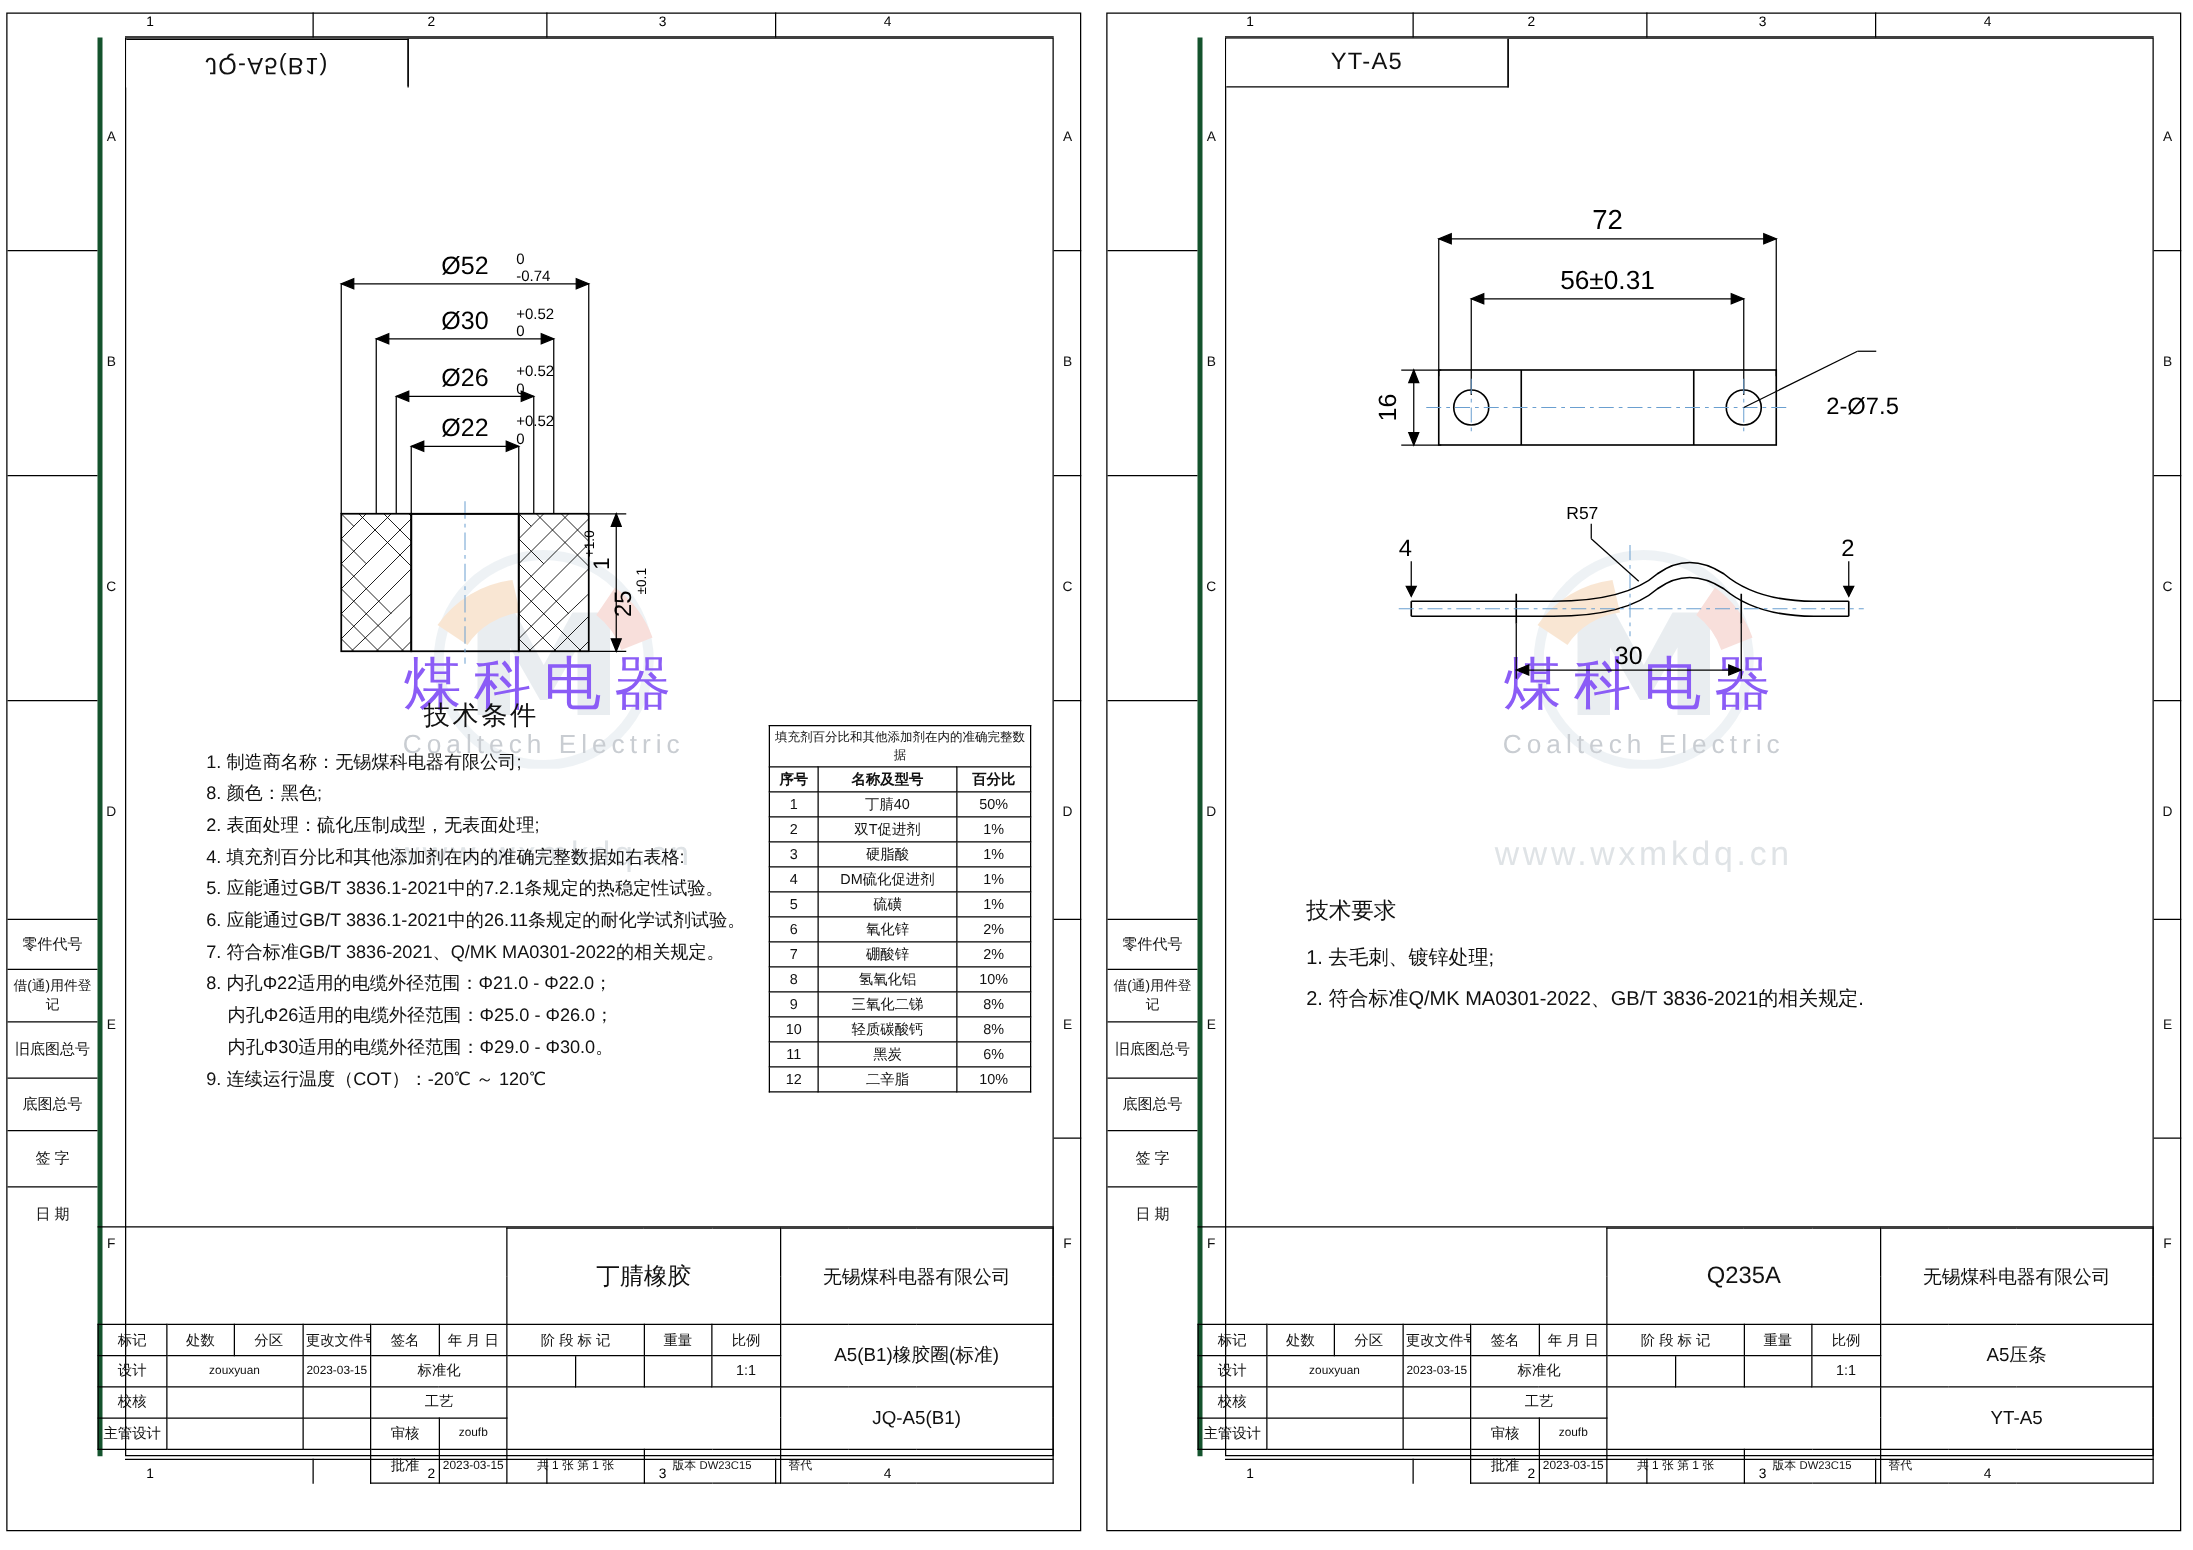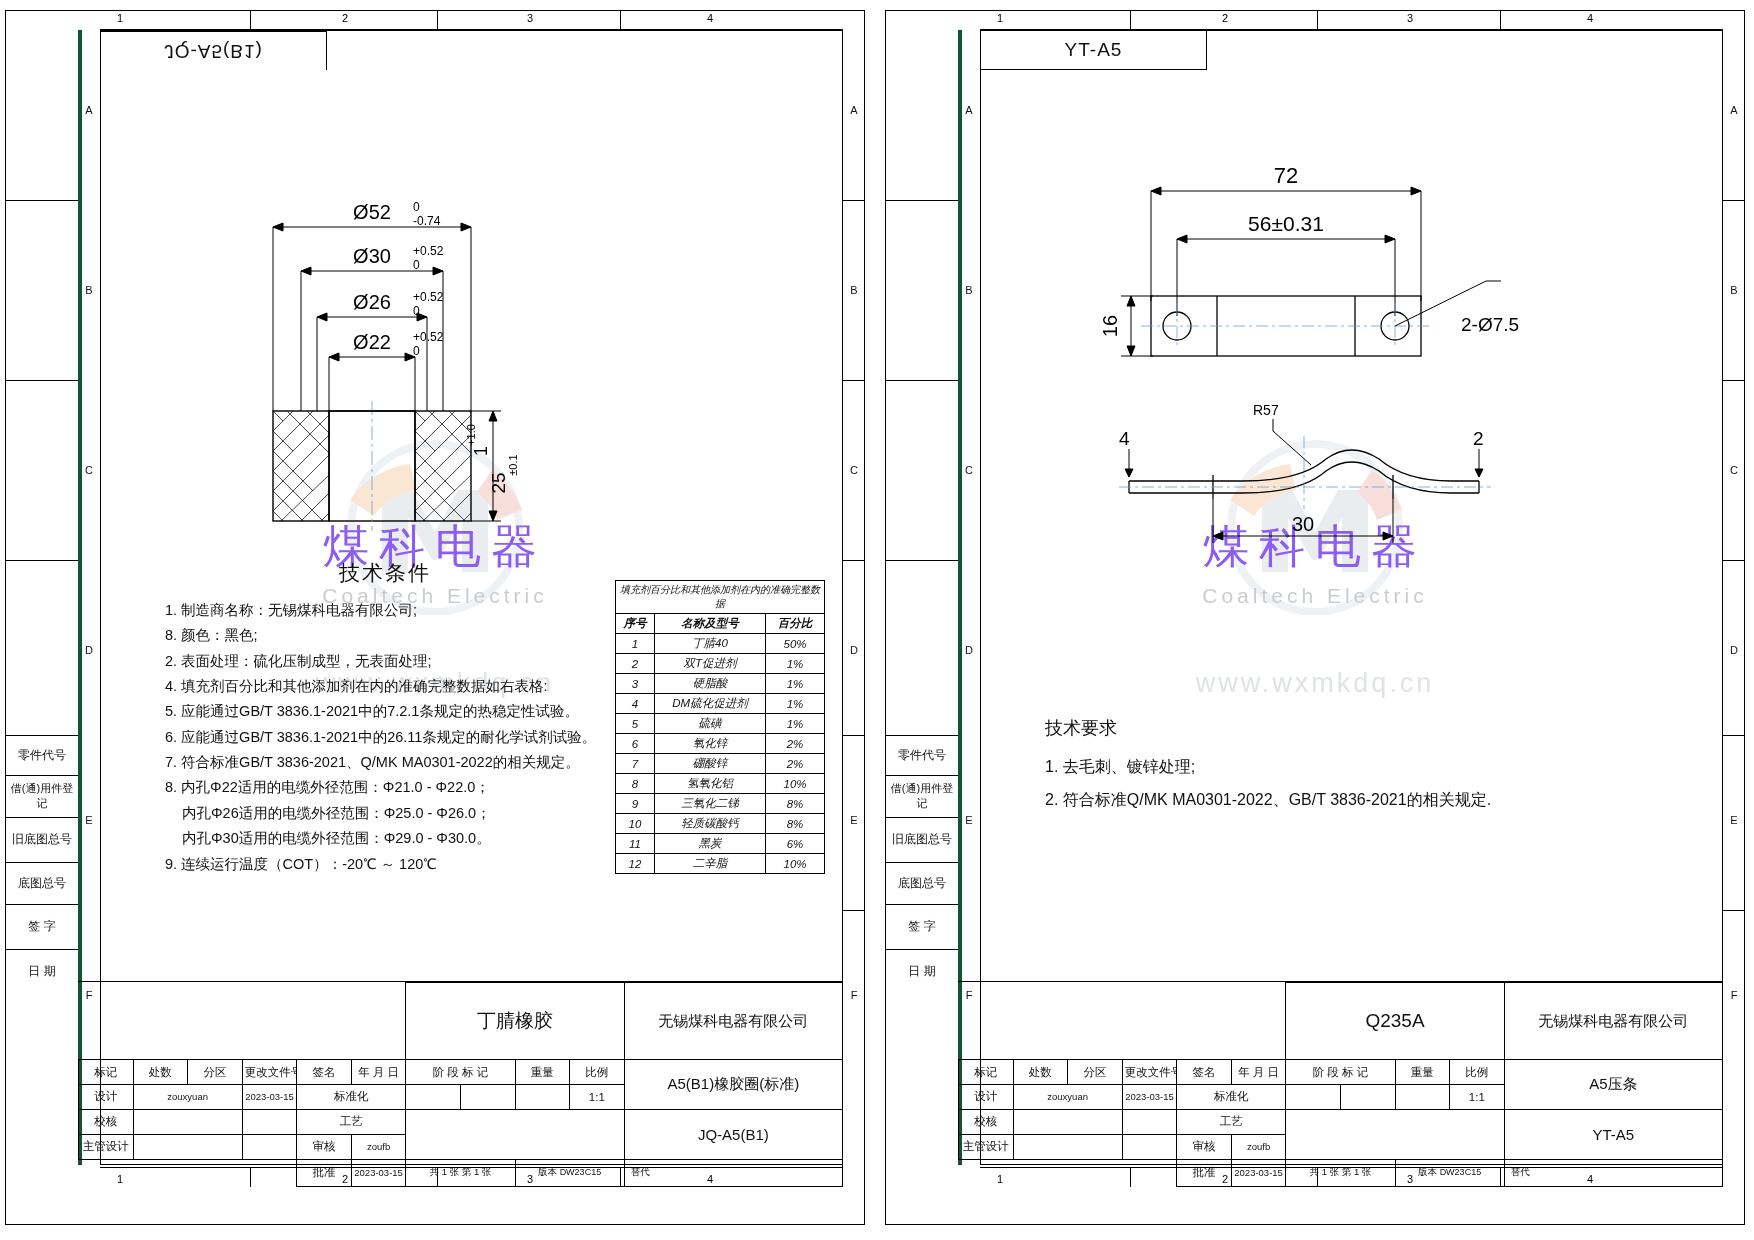--- a/index.html
+++ b/index.html
@@ -247,21 +247,21 @@
       <div>4. 填充剂百分比和其他添加剂在内的准确完整数据如右表格:</div>
       <div>5. 应能通过GB/T 3836.1-2021中的7.2.1条规定的热稳定性试验。</div>
       <div>6. 应能通过GB/T 3836.1-2021中的26.11条规定的耐化学试剂试验。</div>
       <div>7. 符合标准GB/T 3836-2021、Q/MK MA0301-2022的相关规定。</div>
       <div>8. 内孔Φ22适用的电缆外径范围：Φ21.0 - Φ22.0；</div>
       <div style="padding-left:17px;">内孔Φ26适用的电缆外径范围：Φ25.0 - Φ26.0；</div>
       <div style="padding-left:17px;">内孔Φ30适用的电缆外径范围：Φ29.0 - Φ30.0。</div>
       <div>9. 连续运行温度（COT）：-20℃ ～ 120℃</div>
     </div>
 
-    <div style="position:absolute;left:610px;top:570px;width:210px;font-style:italic;">
+    <div style="position:absolute;left:610px;top:570px;width:210px;">
       <div class="ftcap">填充剂百分比和其他添加剂在内的准确完整数据</div>
       <table class="ft" style="width:100%;">
         <tbody>
             <tr>
           <th style="width:32px;">序号</th>
           <th>名称及型号</th>
           <th style="width:52px;">百分比</th>
         </tr>
         <tr>
               <td>1</td>

